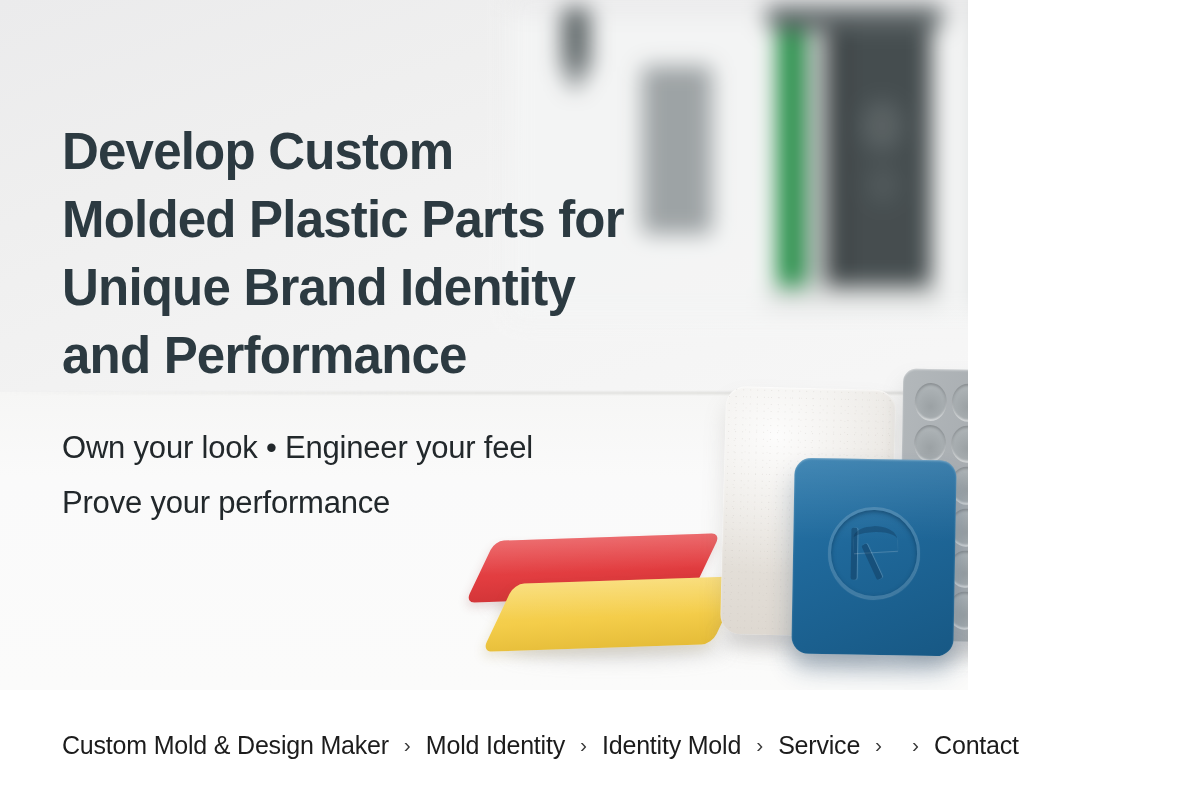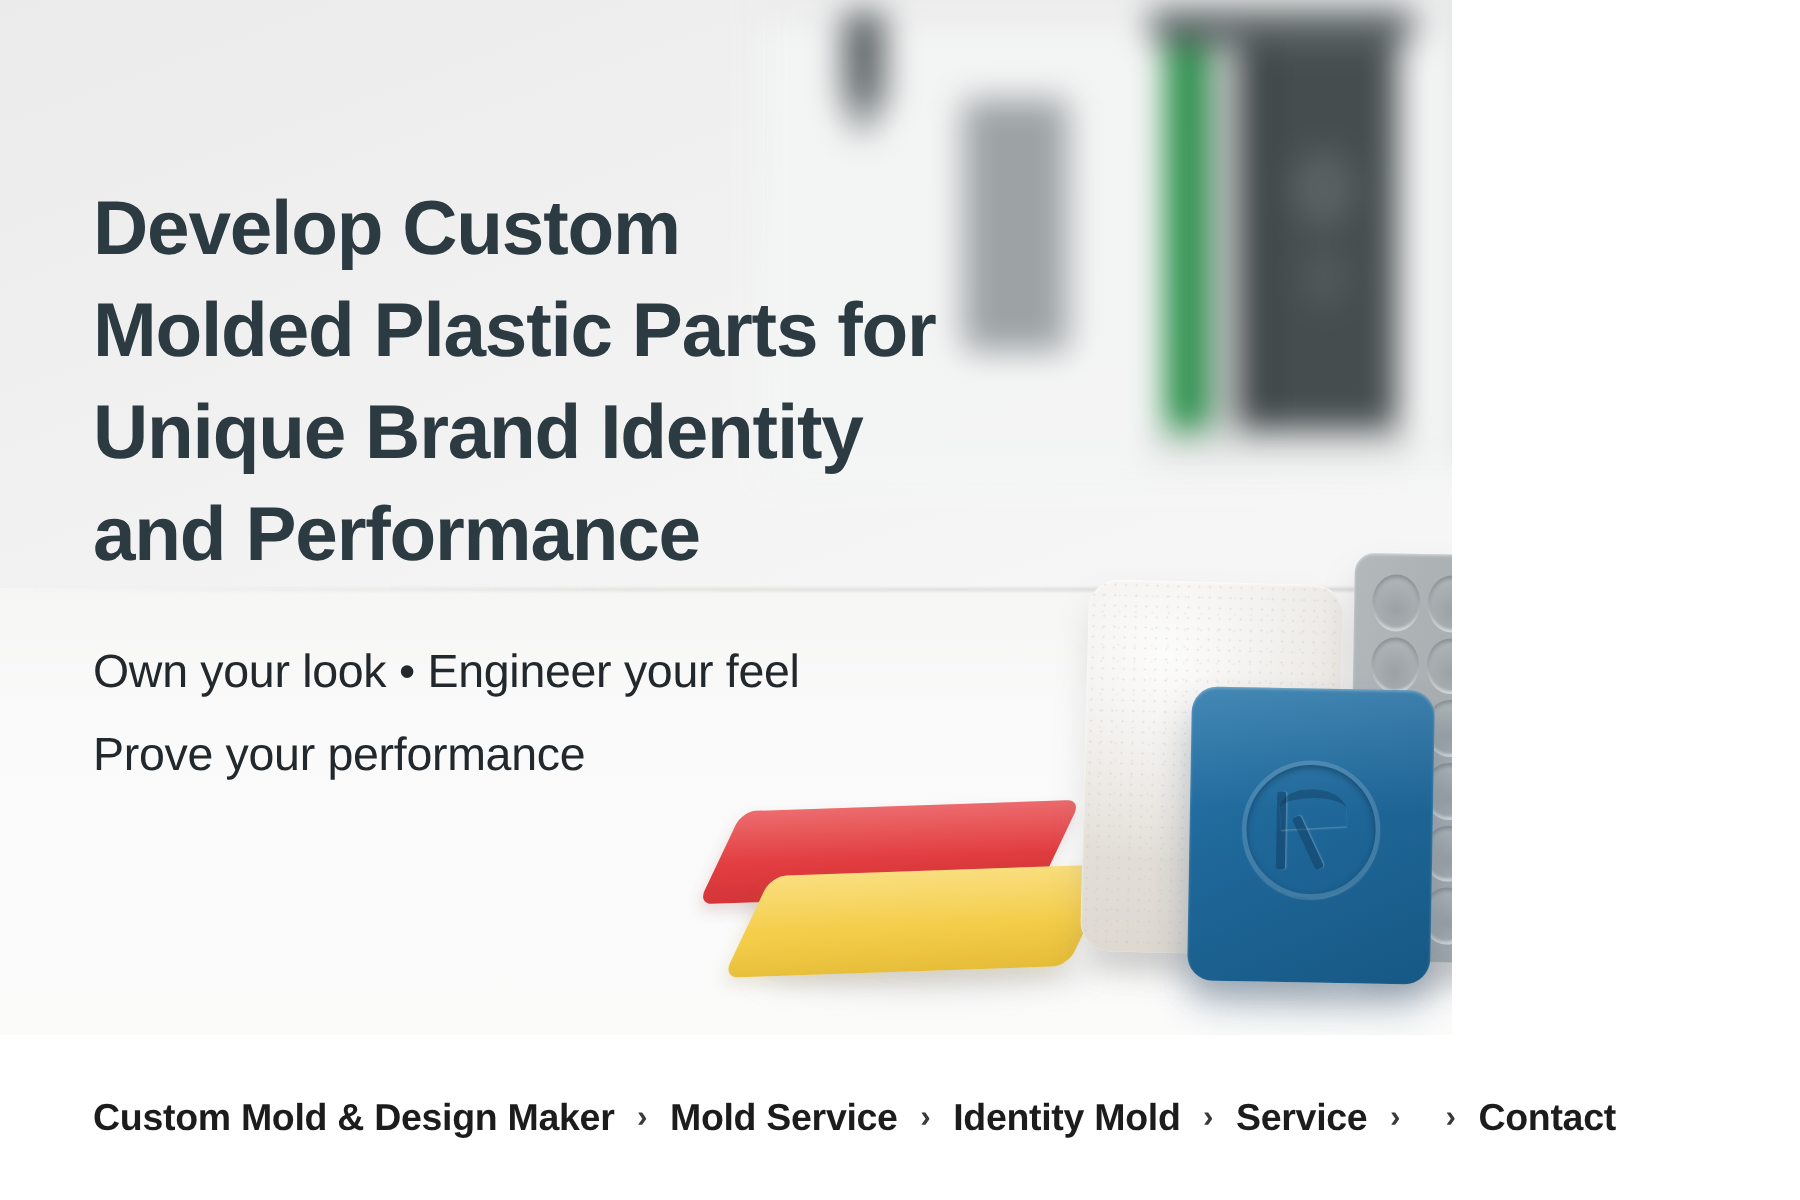--- a/index.html
+++ b/index.html
@@ -206,21 +206,21 @@
   }
   .subcopy {
     margin-top:30px;
     font-size:31px; line-height:1.78; font-weight:400; letter-spacing:-.2px;
     color:#22282b; white-space:pre-line;
   }
 
   
   .breadcrumb-bar {
     position:absolute; left:0; top:690px; width:1152px; height:110px;
-    background:#ffffff; overflow:hidden;font-weight:bold;
+    background:#ffffff; overflow:hidden;
   }
   .breadcrumb {
     position:absolute; left:62px; top:0; height:110px;
     display:flex; align-items:center; gap:0;
     white-space:nowrap;
   }
   .crumb {
     font-size:25px; color:#1c1c1c; letter-spacing:-.2px;
     text-decoration:none; cursor:pointer;
   }
@@ -332,21 +332,21 @@
       <p class="subcopy">Own your look • Engineer your feel
 Prove your performance</p>
     </div>
 
   </section>
 
   <nav class="breadcrumb-bar">
     <div class="breadcrumb" id="breadcrumb">
         <a class="crumb">Custom Mold &amp; Design Maker</a>
         <span class="crumb-sep">›</span>
-        <a class="crumb">Mold Service</a>
+        <a class="crumb">Mold Identity</a>
         <span class="crumb-sep">›</span>
         <a class="crumb">Identity Mold</a>
         <span class="crumb-sep">›</span>
         <a class="crumb">Service</a>
         <span class="crumb-sep">›</span>
         <span class="crumb-sep">›</span>
         <a class="crumb">Contact</a>
       </div>
   </nav>
 

